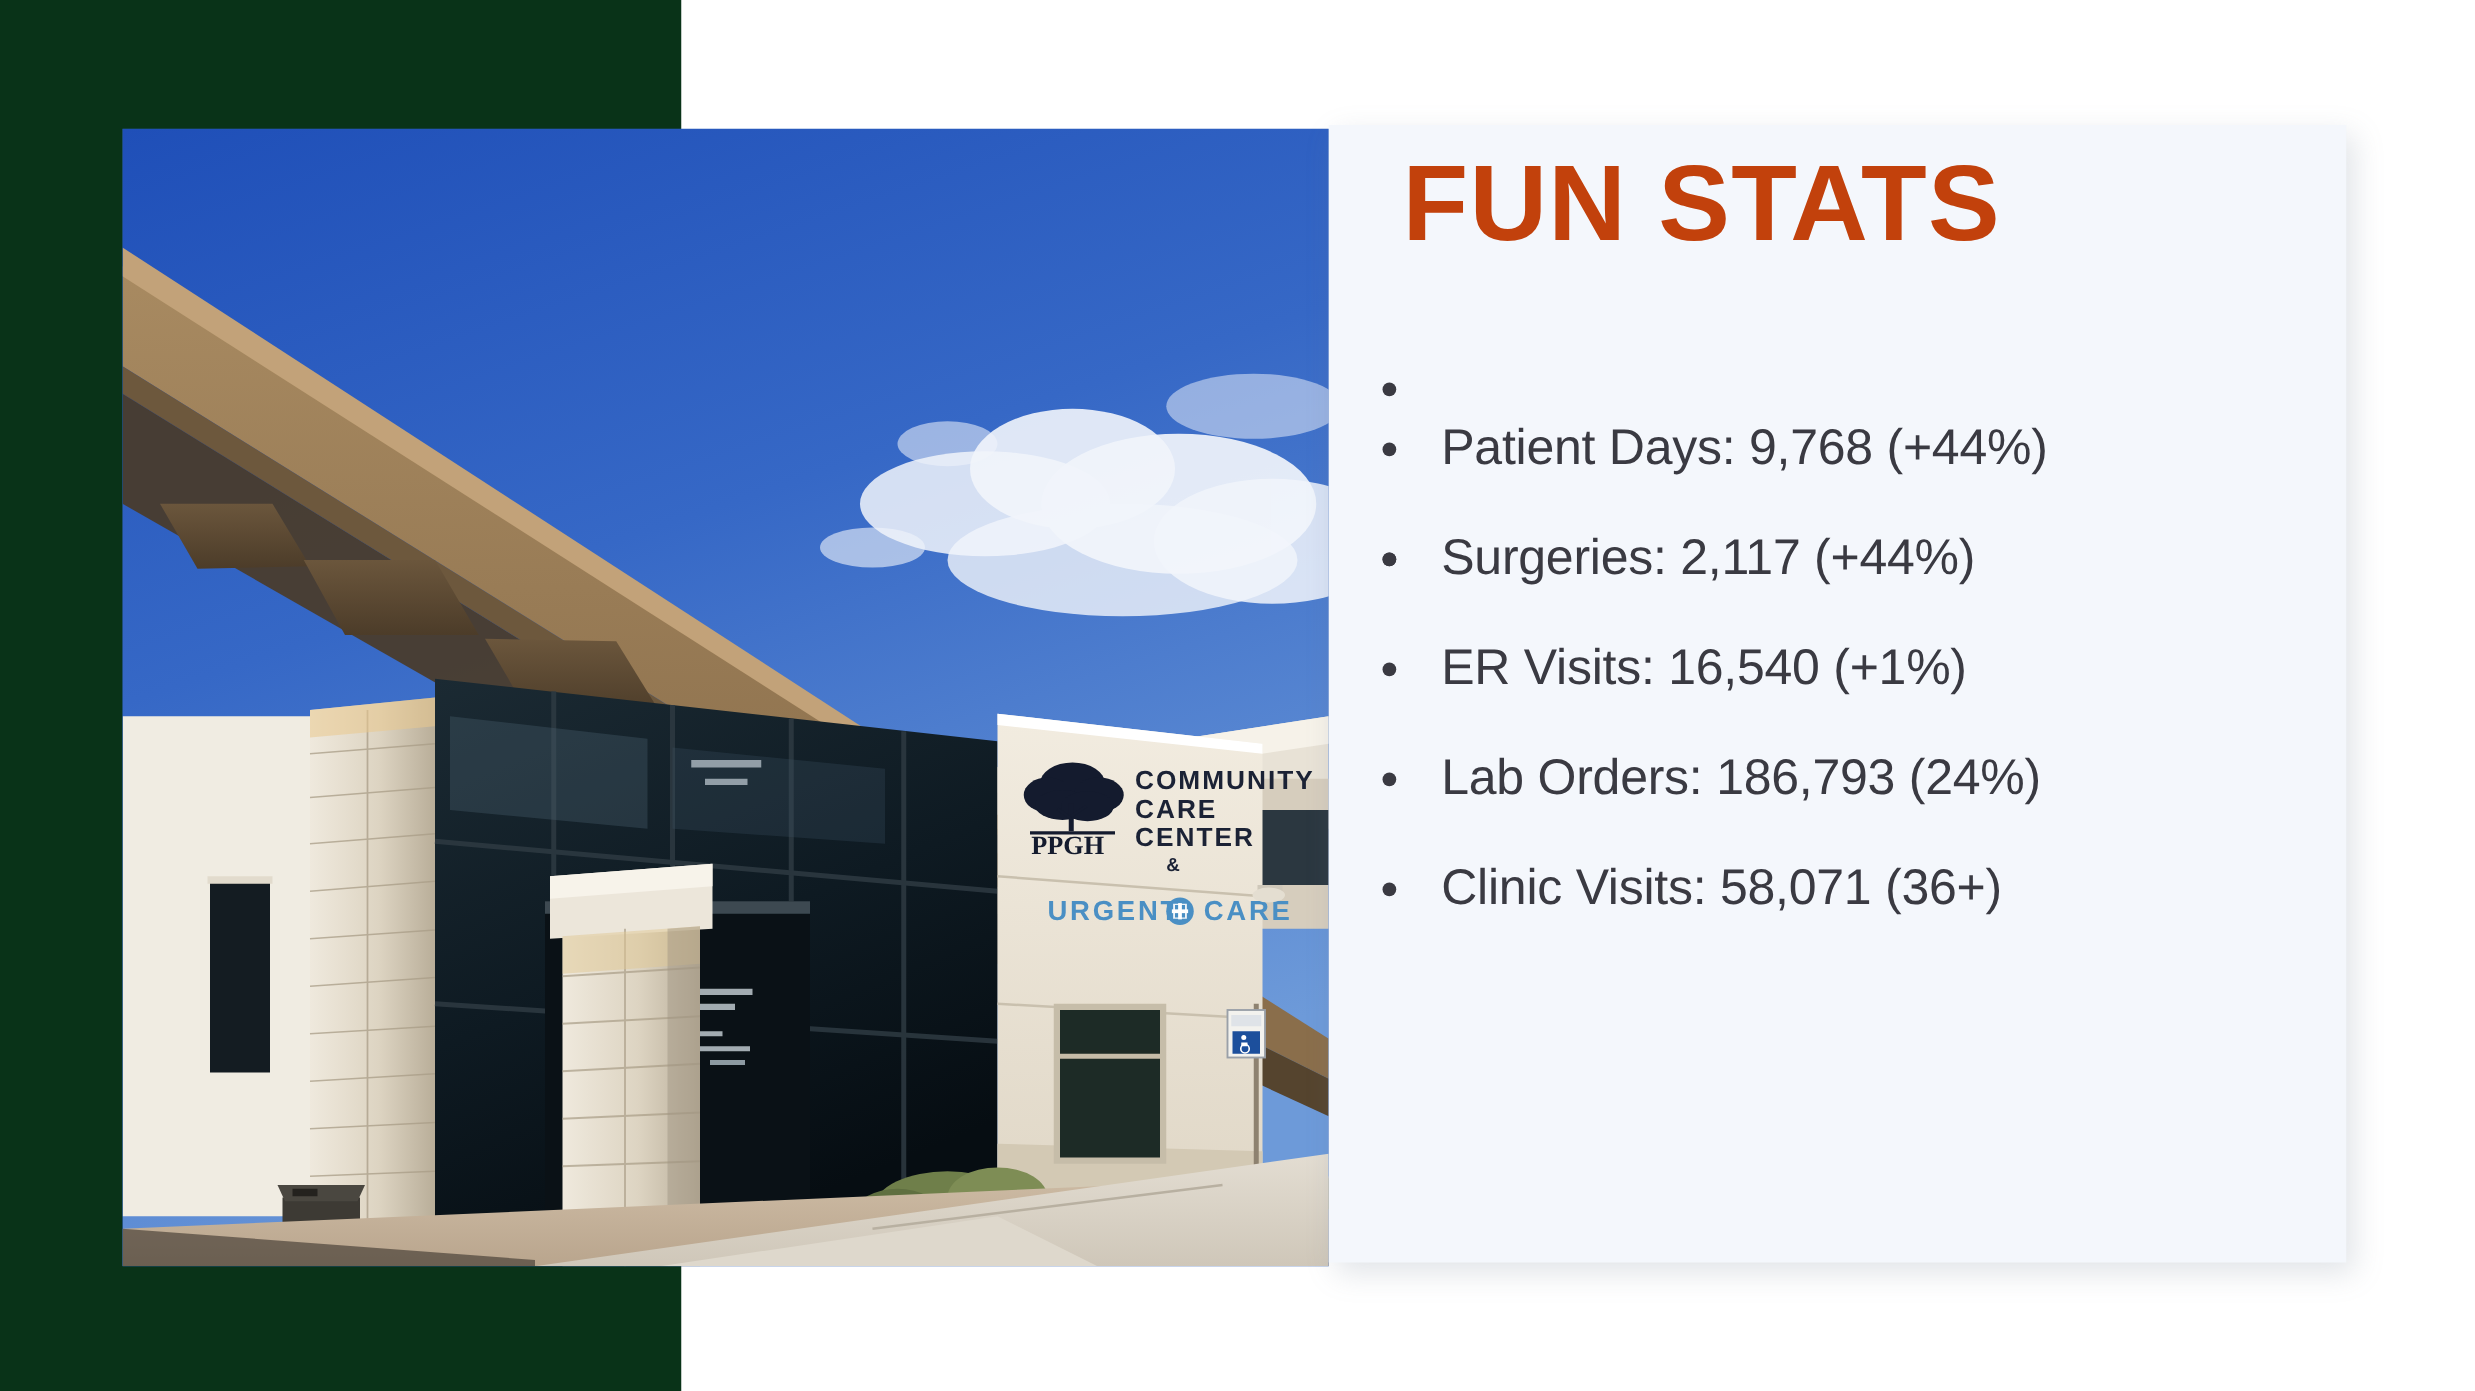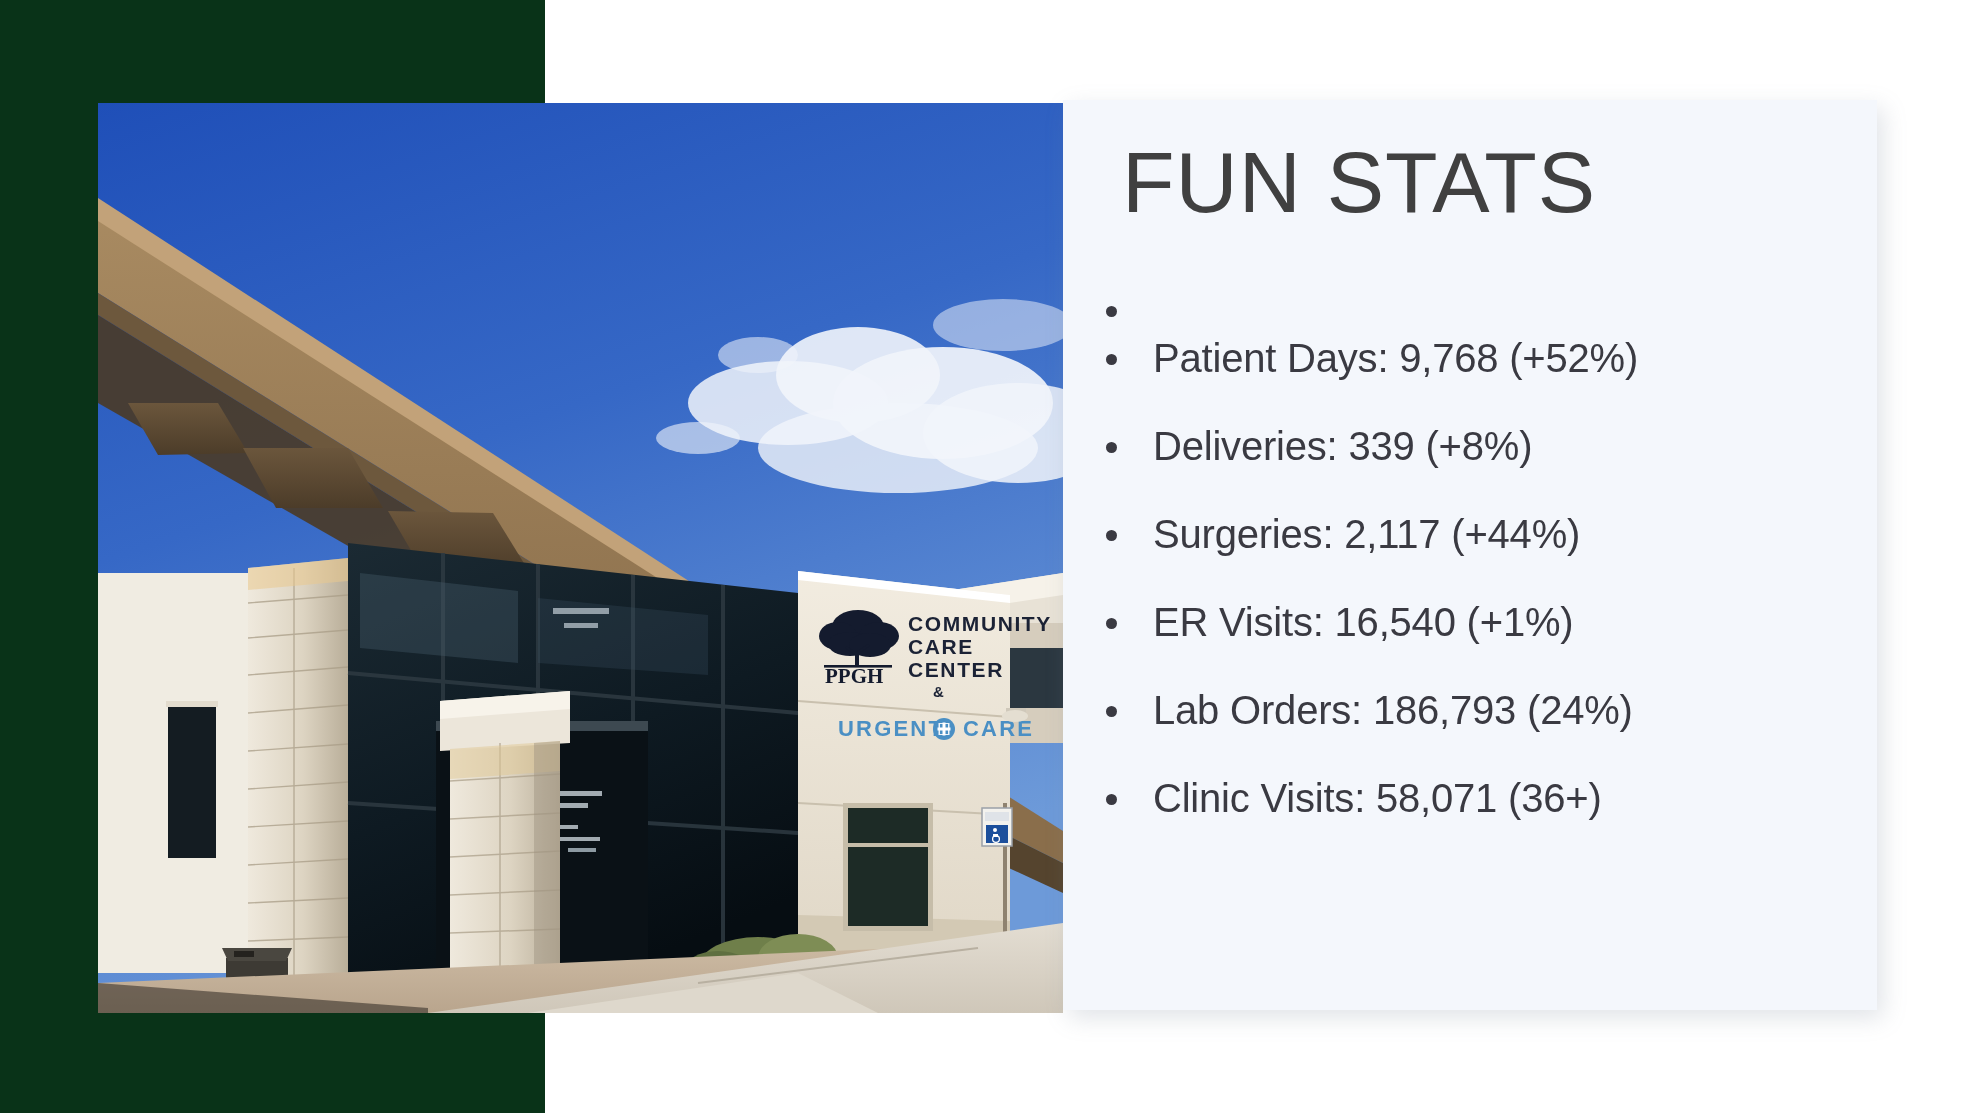--- a/index.html
+++ b/index.html
@@ -39,25 +39,25 @@
     top: 100px;
     width: 814px;
     height: 910px;
     background: #f4f7fc;
     box-shadow: 6px 8px 22px rgba(120,130,150,0.22);
   }
 
   .stats-title {
     position: absolute;
     left: 59px;
-    top: 39px;
+    top: 20px;
     font-size: 86px;
-    font-weight: normal;
+    font-weight: bold;
     letter-spacing: 1px;
-    color: #404040;
+    color: #c2410c;
     line-height: 1;
     white-space: nowrap;
   }
 
   .stats-list {
     position: absolute;
     left: 36px;
     top: 190px;
     width: 760px;
     list-style: none;
@@ -337,22 +337,22 @@
       <path d="M0 880 L330 905 L330 910 L0 910 Z" fill="#2b2720" opacity="0.55"></path>
       <line x1="600" y1="880" x2="880" y2="845" stroke="#b8b0a1" stroke-width="2"></line>
     </svg>
   </div>
 
   <div class="stats-panel">
     <div class="stats-title">FUN STATS</div>
 
     <ul class="stats-list">
       <li><span class="bullet-dot"></span></li>
-      <li><span class="bullet-dot"></span><span>Patient Days: 9,768 (+52%)</span></li>
-      <li><span class="bullet-dot"></span><span>Deliveries: 339 (+8%)</span></li>
+      <li><span class="bullet-dot"></span><span>Patient Days: 9,768 (+44%)</span></li>
+      <li><span class="bullet-dot"></span></li>
       <li><span class="bullet-dot"></span><span>Surgeries: 2,117 (+44%)</span></li>
       <li><span class="bullet-dot"></span><span>ER Visits: 16,540 (+1%)</span></li>
       <li><span class="bullet-dot"></span><span>Lab Orders: 186,793 (24%)</span></li>
       <li><span class="bullet-dot"></span><span>Clinic Visits: 58,071 (36+)</span></li>
     </ul>
   </div>
 
 </div>
 
 </body></html>

